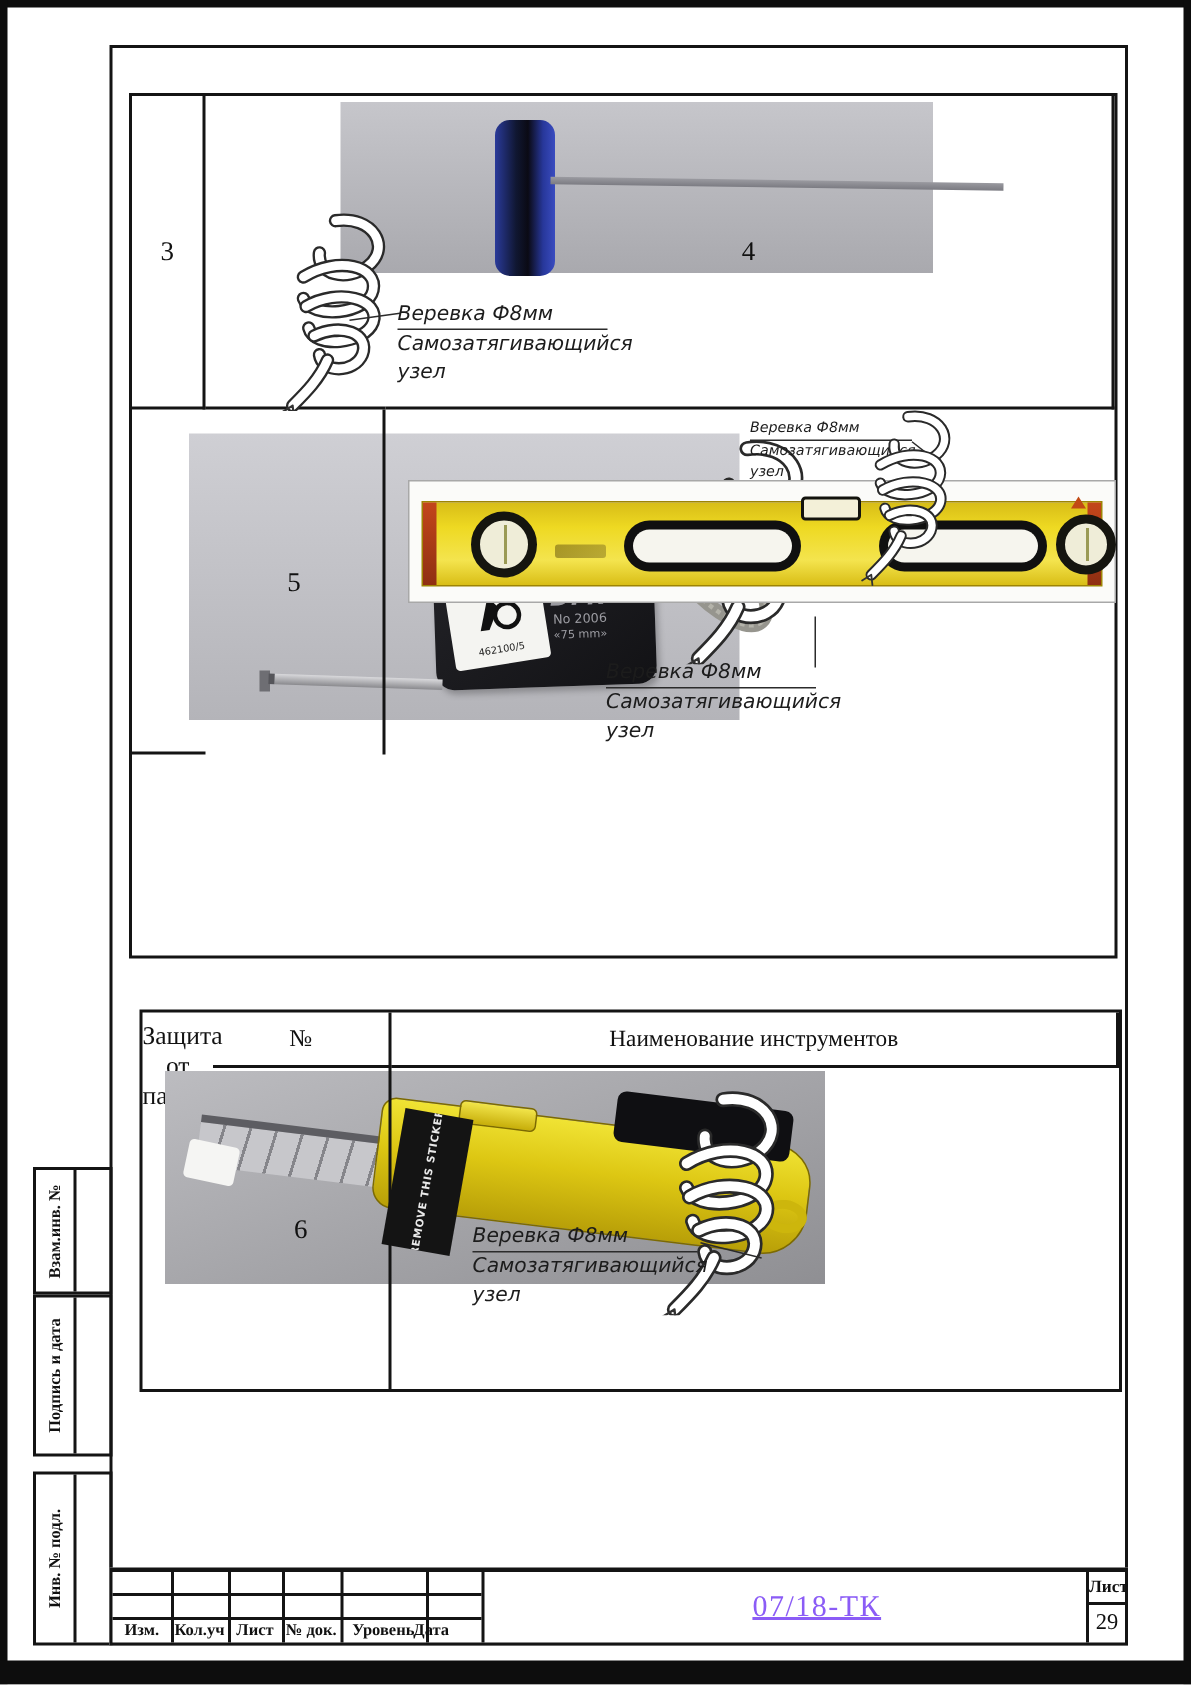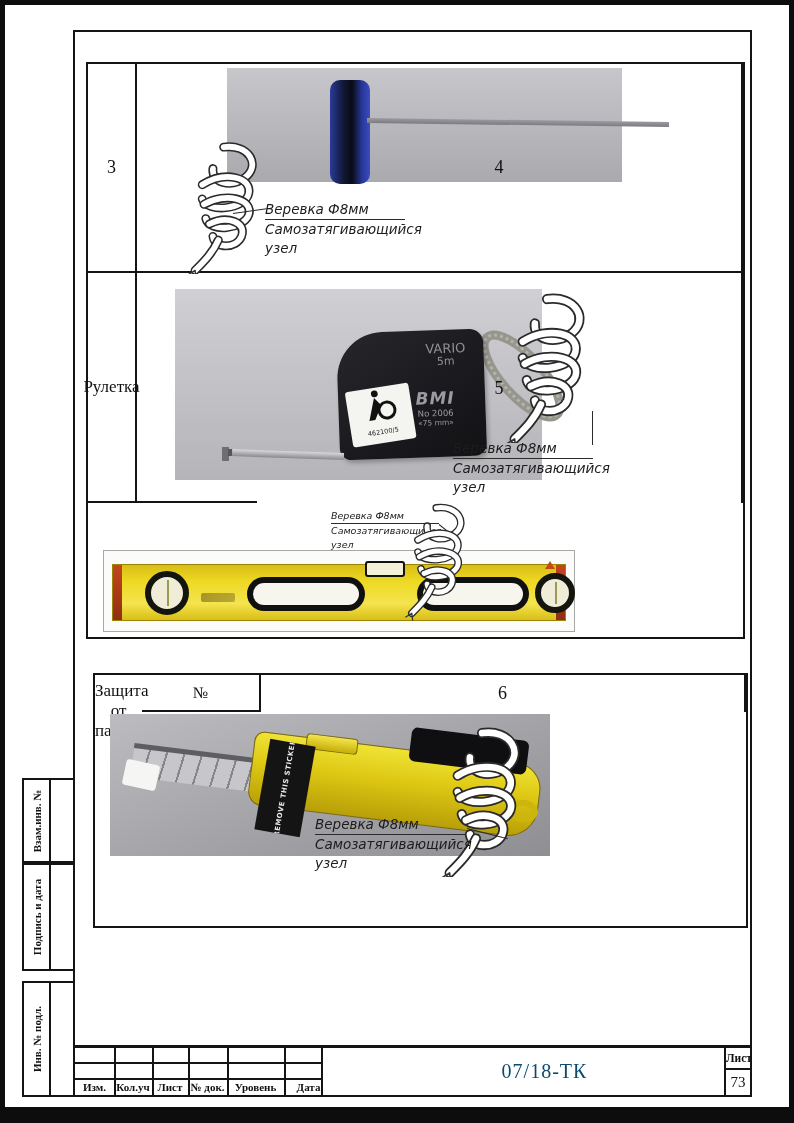--- a/index.html
+++ b/index.html
@@ -103,21 +103,21 @@
   .annot .u { display:inline-block; border-bottom:1.5px solid #2b2b2b; }
   .leader { position:absolute; border-top:1.5px solid #2b2b2b; height:0; transform-origin:left center; }
   .leader-v { position:absolute; border-left:1.5px solid #2b2b2b; width:0; }
 
   
   .tb { position:absolute; left:73px; top:1045px; width:679px; height:52px; border:2px solid #141414; border-top-width:3px; background:#fff; }
   .tb .vl { position:absolute; top:0; bottom:0; width:2px; background:#141414; }
   .tb .hl { position:absolute; left:0; height:2px; background:#141414; }
   .tb-label { position:absolute; font-weight:bold; font-size:11px; color:#111; text-align:center; line-height:16px; }
   .tb-doc { position:absolute; left:248px; top:0; width:443px; height:100%; display:flex; align-items:center; justify-content:center;
-      font-size:20px; color:#0c4a6e; letter-spacing:1px; }
+      font-size:20px; color:#8b5cf6; letter-spacing:1px;text-decoration:underline; }
   .tb-sheet-cap { position:absolute; left:651px; top:0; width:24px; height:22px; border-bottom:2px solid #141414; text-align:center; font-weight:bold; font-size:11.5px; line-height:20px; color:#111; }
   .tb-sheet-num { position:absolute; left:651px; top:22px; width:24px; height:25px; text-align:center; font-size:15px; line-height:25px; color:#111; }
 </style>
 </head>
 <body>
 
 <svg width="0" height="0" style="position:absolute">
   <defs>
     <symbol id="knotsym" viewBox="0 0 110 150">
       <g fill="none" stroke-linecap="round">
@@ -181,23 +181,20 @@
       <div class="leader" style="left:96px; top:149px; width:34px; transform:rotate(-8deg);"></div>
       <div class="annot" style="left:128px; top:136px; width:170px;">
         <span class="u" style="min-width:140px;">Веревка Ф8мм</span><br>
         <span>Самозатягивающийся</span><br>
         <span>узел</span>
       </div>
     </div>
 
     <div class="c br bb cell-center">
       <span class="numtxt">4</span>
-    </div>
-    <div class="c br bb cell-center">
-      <span class="nametxt">Рулетка</span>
     </div>
     <div class="c bb">
       <div class="photo ph4">
         <svg class="strap" viewBox="0 0 110 125">
           <ellipse cx="52" cy="62" rx="52" ry="20" transform="rotate(48 52 62)" fill="none" stroke="#96958e" stroke-width="9"></ellipse>
           <ellipse cx="52" cy="62" rx="52" ry="20" transform="rotate(48 52 62)" fill="none" stroke="#b4b3aa" stroke-width="3" stroke-dasharray="3 3"></ellipse>
         </svg>
         <div class="tape-body">
           <div class="tape-vario">
             <div>VARIO</div>
@@ -266,20 +263,23 @@
           <use href="#knotsym"></use>
         </svg>
     </div>
   </div>
 
   <div class="tbl t2">
 
     <div class="c br bb cell-center">
       <span class="hdr-num">№</span>
     </div>
+    <div class="c br bb cell-center">
+      <span class="hdr-name nametxt" style="font-size:15.5px;">Наименование инструментов</span>
+    </div>
     <div class="c" style="grid-row:1 / 3;">
       <div class="hdr-prot">Защита от падения</div>
       <div class="photo ph6">
         <div class="kn-blade"></div>
         <div class="kn-tip"></div>
         <div class="kn-handle"></div>
         <div class="kn-slider"></div>
         <div class="kn-clip"></div>
         <div class="kn-band">
           <span>REMOVE THIS STICKER</span>
@@ -311,20 +311,20 @@
     <div class="vl" style="left:246px;"></div>
     <div class="vl" style="left:649px;"></div>
     <div class="hl" style="top:14px; width:246px;"></div>
     <div class="hl" style="top:30px; width:246px;"></div>
 
     <div class="tb-label" style="left:0;   top:31px; width:39px;">Изм.</div>
     <div class="tb-label" style="left:39px; top:31px; width:38px;">Кол.уч</div>
     <div class="tb-label" style="left:77px; top:31px; width:36px;">Лист</div>
     <div class="tb-label" style="left:113px; top:31px; width:39px;">№ док.</div>
     <div class="tb-label" style="left:152px; top:31px; width:57px;">Уровень</div>
-    <div class="tb-label" style="left:215px; top:31px; width:37px;">Дата</div>
+    <div class="tb-label" style="left:194px; top:31px; width:37px;">Дата</div>
 
     <div class="tb-doc">07/18-ТК</div>
     <div class="tb-sheet-cap">Лист</div>
-    <div class="tb-sheet-num">73</div>
+    <div class="tb-sheet-num">29</div>
   </div>
 
 </div>
 
 </body></html>

